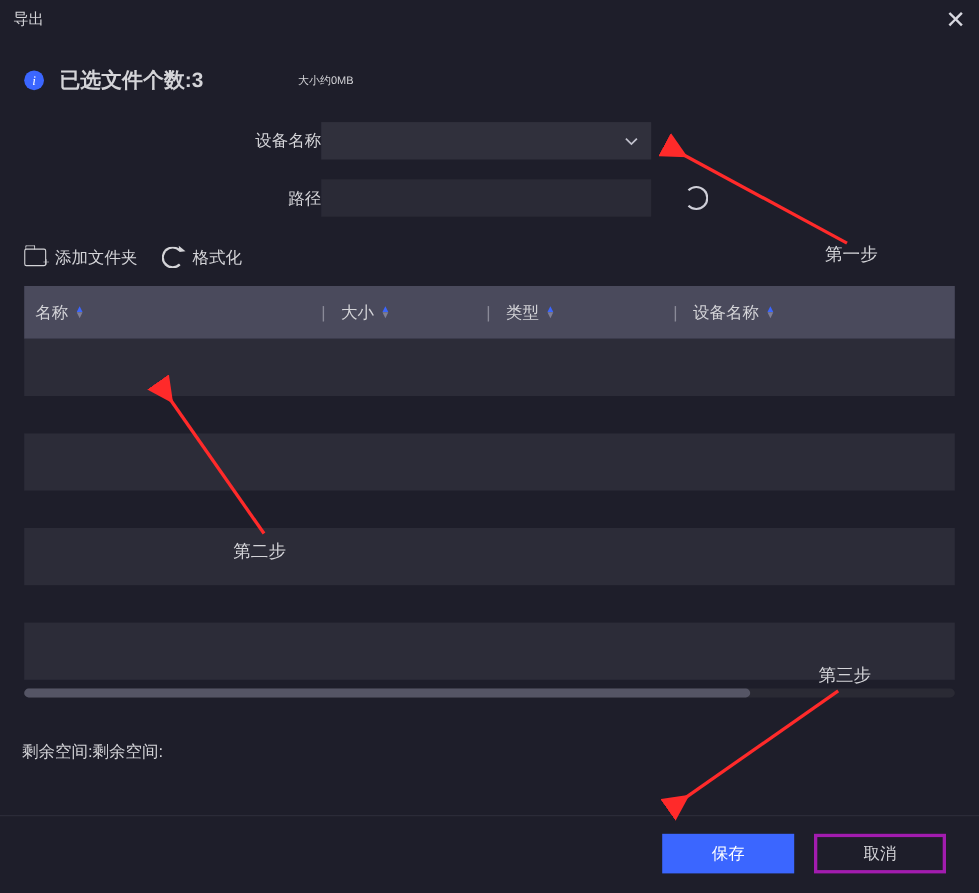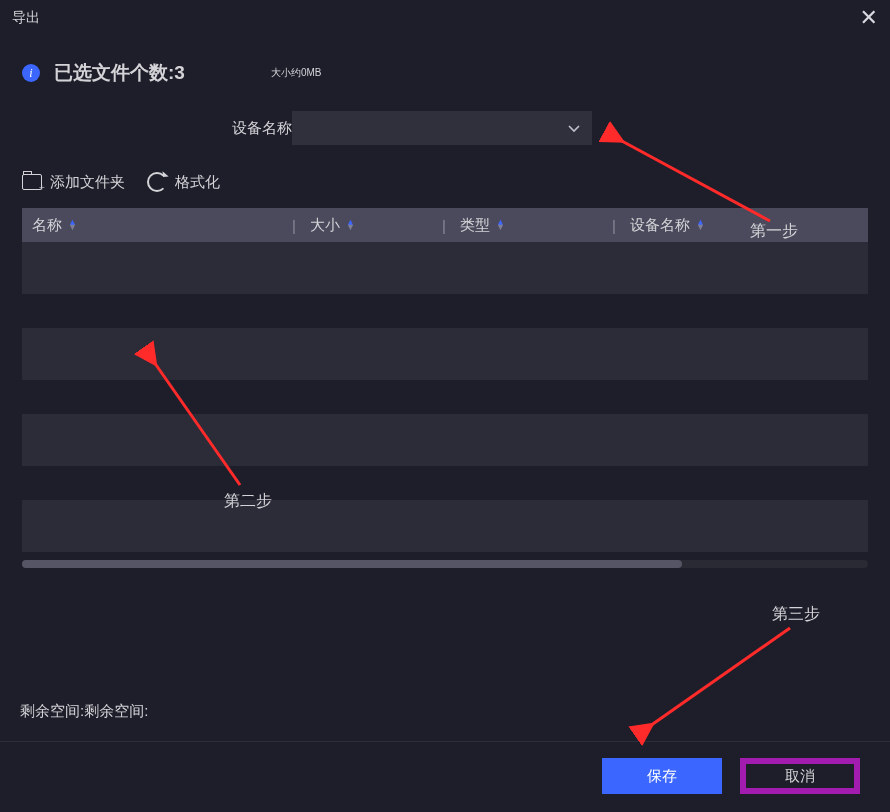--- a/index.html
+++ b/index.html
@@ -33,51 +33,51 @@
 
   .toolbar{display:flex;align-items:center;gap:22px;padding:22px 22px 10px 22px;font-size:15px;}
   .tool{display:inline-flex;align-items:center;gap:8px;cursor:pointer;font-family:Liberation Serif, serif;}
   .folder-add-icon{position:relative;width:18px;height:14px;border:1.5px solid #d4d4d8;border-radius:2px;}
   .folder-add-icon::before{content:"";position:absolute;top:-4px;left:0;width:7px;height:3px;border:1.5px solid #d4d4d8;border-bottom:none;border-radius:1px 1px 0 0;}
   .folder-add-icon::after{content:"+";position:absolute;right:-4px;bottom:-4px;font-size:11px;color:#d4d4d8;}
   .format-icon{width:16px;height:16px;border:2px solid #d4d4d8;border-right-color:transparent;border-radius:50%;position:relative;}
   .format-icon::after{content:"";position:absolute;right:-2px;top:-1px;border:4px solid transparent;border-top-color:#d4d4d8;transform:rotate(40deg);}
 
   .table-wrap{margin:6px 22px 0 22px;}
-  .thead{display:flex;align-items:center;height:34px;background:var(--hdr);padding:0 10px;font-size:15px;}
+  .thead{display:flex;align-items:center;height:48px;background:var(--hdr);padding:0 10px;font-size:15px;}
   .thead .col{display:flex;align-items:center;gap:6px;}
   .thead .sep{color:#8a8a98;margin:0 8px 0 0;}
   .col-name{flex:0 0 260px;}
   .col-size{flex:0 0 150px;}
   .col-type{flex:0 0 170px;}
   .col-date{flex:1;}
   .sort-icon{display:inline-flex;flex-direction:column;line-height:5px;font-size:9px;color:#7e7e94;}
   .sort-icon span:first-child{color:#3b66ff;}
 
   .trow{height:52px;background:var(--row);margin-top:0;}
   .tgap{height:34px;}
   .scroll-track{height:8px;background:#2a2a34;border-radius:4px;margin:8px 22px 0 22px;position:relative;}
   .scroll-thumb{position:absolute;left:0;top:0;height:8px;width:78%;background:#555565;border-radius:4px;}
 
   .bottom{position:absolute;left:0;right:0;bottom:0;}
   .remain{display:flex;gap:0;padding:0 20px 20px 20px;font-size:15px;color:var(--txt);}
-  .buttons{display:flex;justify-content:flex-end;gap:18px;padding:16px 30px 18px 30px;border-top:1px solid #2d2d3a;}
+  .buttons{display:flex;justify-content:flex-end;gap:18px;padding:16px 30px 18px 30px;border-top:1px solid #2d2d3a;margin-top:28px;}
   .btn{width:120px;height:36px;display:flex;align-items:center;justify-content:center;font-size:15px;cursor:pointer;box-sizing:border-box;}
   .btn-primary{background:var(--accent);color:#fff;}
-  .btn-secondary{border:6px solid #a21caf;color:var(--txt);}
+  .btn-secondary{border:3px solid #a21caf;color:var(--txt);}
 
   
   .anno{position:absolute;pointer-events:none;}
   .anno svg{overflow:visible;}
   .anno-label{color:var(--txt);font-size:16px;}
   #anno1{left:610px;top:126px;width:180px;height:110px;}
   #anno1 .anno-label{position:absolute;right:-8px;bottom:-6px;margin-left:33px;}
   #anno2{left:140px;top:350px;width:160px;height:160px;}
-  #anno2 .anno-label{position:absolute;left:72px;bottom:-2px;margin-left:12px;}
-  #anno3{left:640px;top:608px;width:200px;height:130px;}
+  #anno2 .anno-label{position:absolute;left:72px;bottom:-2px;}
+  #anno3{left:612px;top:608px;width:200px;height:130px;}
   #anno3 .anno-label{position:absolute;right:20px;top:-4px;}
 </style>
 </head>
 <body>
 
 <div class="titlebar">
   <span class="title">导出</span>
   <span class="close">✕</span>
 </div>
 
@@ -90,20 +90,25 @@
 <div class="form-area">
   <div class="form-row">
     <div class="lbl">设备名称</div>
     <div class="select-box">
       <span class="chev">
         <svg width="12" height="8" viewBox="0 0 12 8">
             <path d="M1 1 L6 6 L11 1" stroke="#c0c0cc" stroke-width="1.6" fill="none"></path>
           </svg>
       </span>
     </div>
+  </div>
+  <div class="form-row">
+    <div class="lbl">路径</div>
+    <div class="input-box"></div>
+    <span class="refresh-icon"></span>
   </div>
 </div>
 
 <div class="toolbar">
   <span class="tool">
     <span class="folder-add-icon"></span>
     <span>添加文件夹</span>
   </span>
   <span class="tool">
     <span class="format-icon"></span>

